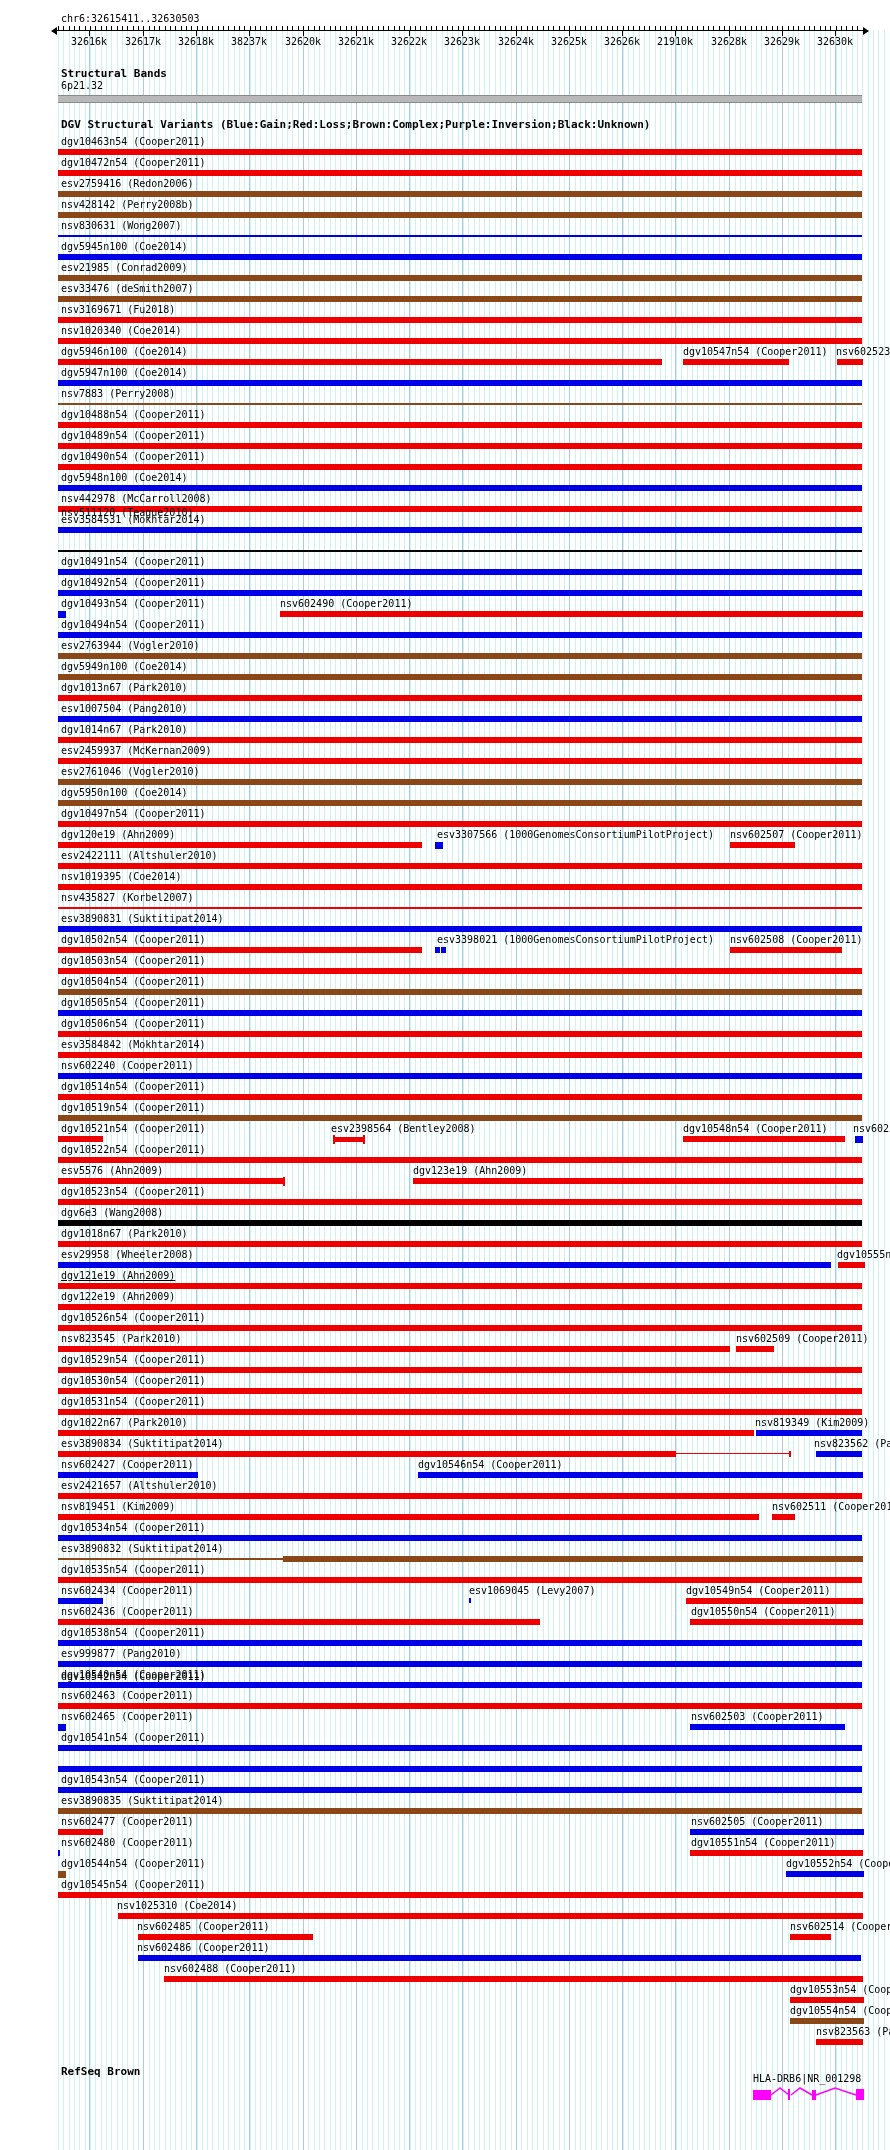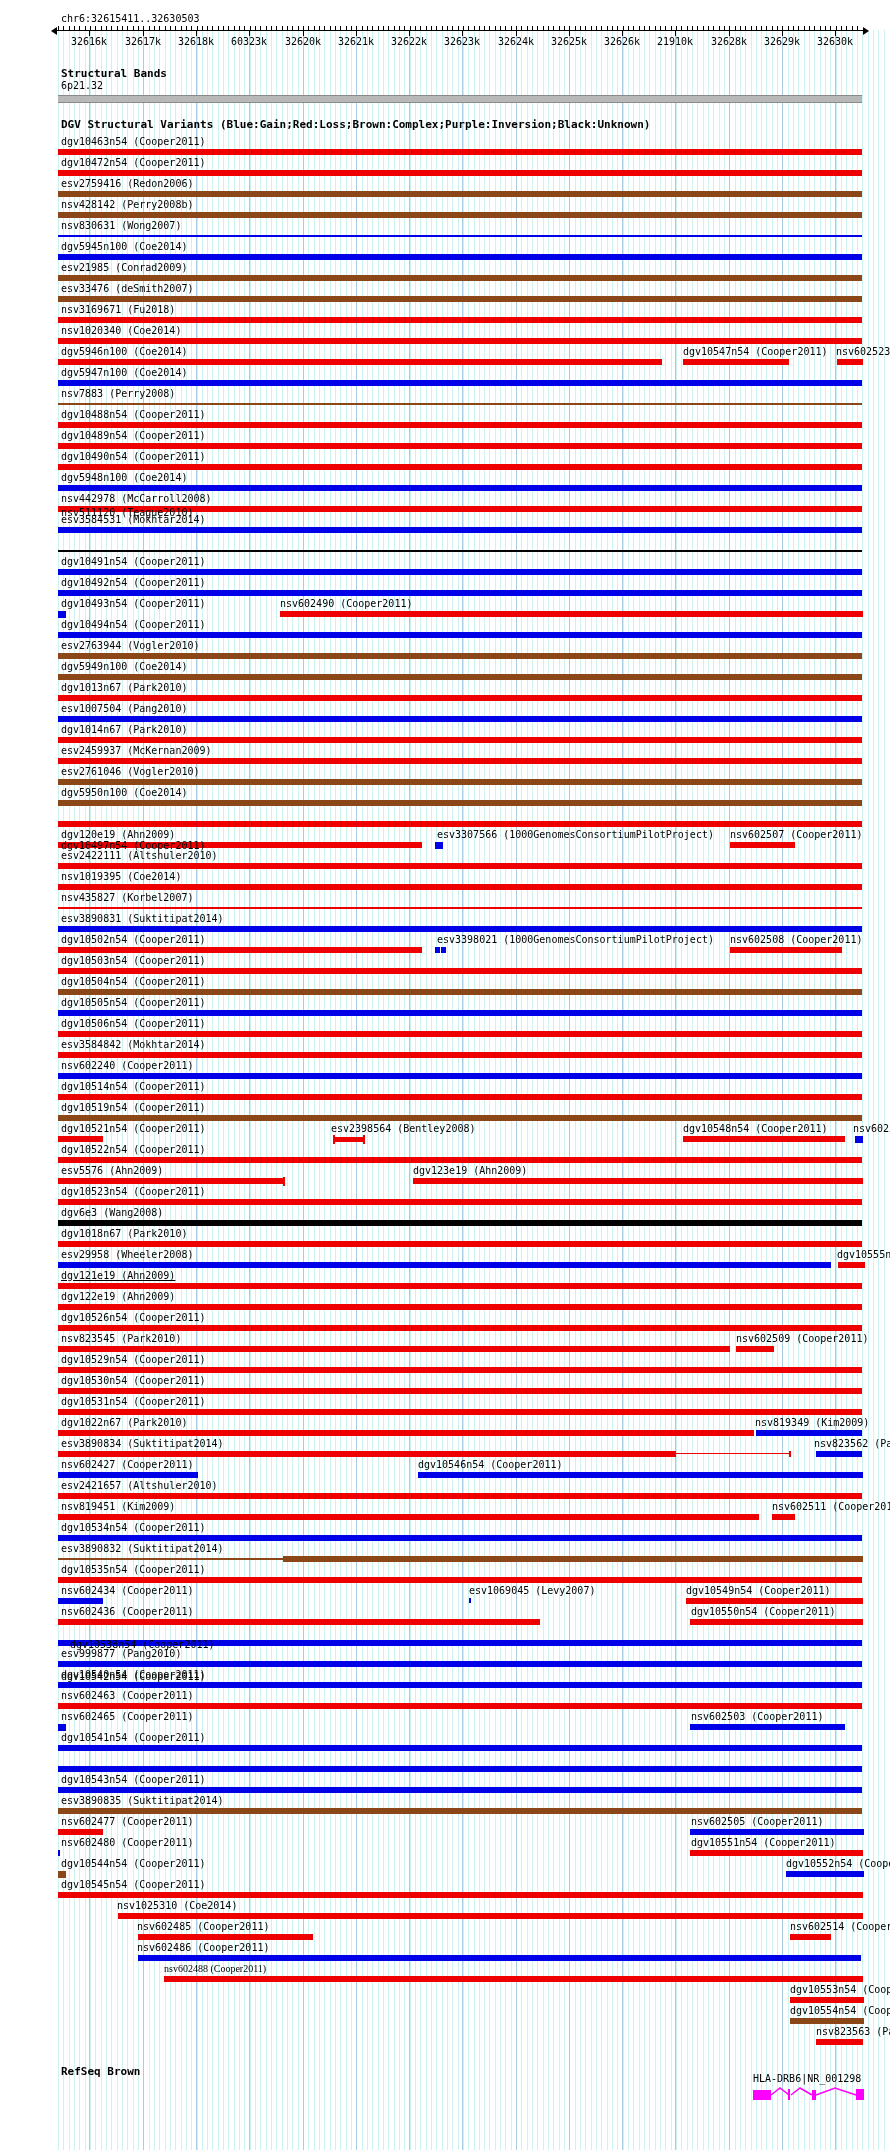--- a/index.html
+++ b/index.html
@@ -355,21 +355,21 @@
       <div class="rtick" style="left: 846.396px; top: 26px; height: 4px;"></div>
       <div class="rtick" style="left: 851.723px; top: 26px; height: 4px;"></div>
       <div class="rtick" style="left: 857.05px; top: 26px; height: 4px;"></div>
       <div class="rtick" style="left: 89px; top: 30px; height: 6px;"></div>
       <div class="rlabel" style="left: 89px; top: 37px; text-align: right;">32616k</div>
       <div class="rtick" style="left: 143px; top: 30px; height: 6px;"></div>
       <div class="rlabel" style="left: 143px; top: 37px;">32617k</div>
       <div class="rtick" style="left: 196px; top: 30px; height: 6px;"></div>
       <div class="rlabel" style="left: 196px; top: 37px;">32618k</div>
       <div class="rtick" style="left: 249px; top: 30px; height: 6px;"></div>
-      <div class="rlabel" style="left: 249px; top: 37px;">60323k</div>
+      <div class="rlabel" style="left: 249px; top: 37px;">38237k</div>
       <div class="rtick" style="left: 303px; top: 30px; height: 6px;"></div>
       <div class="rlabel" style="left: 303px; top: 37px;">32620k</div>
       <div class="rtick" style="left: 356px; top: 30px; height: 6px;"></div>
       <div class="rlabel" style="left: 356px; top: 37px;">32621k</div>
       <div class="rtick" style="left: 409px; top: 30px; height: 6px;"></div>
       <div class="rlabel" style="left: 409px; top: 37px;">32622k</div>
       <div class="rtick" style="left: 462px; top: 30px; height: 6px;"></div>
       <div class="rlabel" style="left: 462px; top: 37px;">32623k</div>
       <div class="rtick" style="left: 516px; top: 30px; height: 6px;"></div>
       <div class="rlabel" style="left: 516px; top: 37px;">32624k</div>
@@ -457,21 +457,21 @@
       <div class="vlabel" style="left: 61px; top: 704px;">esv1007504 (Pang2010)</div>
       <div class="vbar" style="left: 58px; width: 804px; height: 6px; top: 716px; background: rgb(0, 0, 232);"></div>
       <div class="vlabel" style="left: 61px; top: 725px;">dgv1014n67 (Park2010)</div>
       <div class="vbar" style="left: 58px; width: 804px; height: 6px; top: 737px; background: rgb(238, 0, 0);"></div>
       <div class="vlabel" style="left: 61px; top: 746px;">esv2459937 (McKernan2009)</div>
       <div class="vbar" style="left: 58px; width: 804px; height: 6px; top: 758px; background: rgb(238, 0, 0);"></div>
       <div class="vlabel" style="left: 61px; top: 767px;">esv2761046 (Vogler2010)</div>
       <div class="vbar" style="left: 58px; width: 804px; height: 6px; top: 779px; background: rgb(139, 71, 24);"></div>
       <div class="vlabel" style="left: 61px; top: 788px;">dgv5950n100 (Coe2014)</div>
       <div class="vbar" style="left: 58px; width: 804px; height: 6px; top: 800px; background: rgb(139, 71, 24);"></div>
-      <div class="vlabel" style="left: 61px; top: 809px; margin-top: 32px;">dgv10497n54 (Cooper2011)</div>
+      <div class="vlabel" style="left: 61px; top: 809px;">dgv10497n54 (Cooper2011)</div>
       <div class="vbar" style="left: 58px; width: 804px; height: 6px; top: 821px; background: rgb(238, 0, 0);"></div>
       <div class="vlabel" style="left: 61px; top: 830px;">dgv120e19 (Ahn2009)</div>
       <div class="vbar" style="left: 58px; width: 364px; height: 6px; top: 842px; background: rgb(238, 0, 0);"></div>
       <div class="vlabel" style="left: 437px; top: 830px;">esv3307566 (1000GenomesConsortiumPilotProject)</div>
       <div class="vbar" style="left: 435px; width: 8px; height: 7px; top: 842px; background: rgb(0, 0, 232);"></div>
       <div class="vlabel" style="left: 730px; top: 830px;">nsv602507 (Cooper2011)</div>
       <div class="vbar" style="left: 730px; width: 65px; height: 6px; top: 842px; background: rgb(238, 0, 0);"></div>
       <div class="vlabel" style="left: 61px; top: 851px;">esv2422111 (Altshuler2010)</div>
       <div class="vbar" style="left: 58px; width: 804px; height: 6px; top: 863px; background: rgb(238, 0, 0);"></div>
       <div class="vlabel" style="left: 61px; top: 872px;">nsv1019395 (Coe2014)</div>
@@ -576,21 +576,21 @@
       <div class="vlabel" style="left: 61px; top: 1586px;">nsv602434 (Cooper2011)</div>
       <div class="vbar" style="left: 58px; width: 45px; height: 6px; top: 1598px; background: rgb(0, 0, 232);"></div>
       <div class="vlabel" style="left: 469px; top: 1586px;">esv1069045 (Levy2007)</div>
       <div class="vbar" style="left: 469px; width: 2px; height: 5px; top: 1598px; background: rgb(0, 0, 232);"></div>
       <div class="vlabel" style="left: 686px; top: 1586px;">dgv10549n54 (Cooper2011)</div>
       <div class="vbar" style="left: 686px; width: 177px; height: 6px; top: 1598px; background: rgb(238, 0, 0);"></div>
       <div class="vlabel" style="left: 61px; top: 1607px;">nsv602436 (Cooper2011)</div>
       <div class="vbar" style="left: 58px; width: 482px; height: 6px; top: 1619px; background: rgb(238, 0, 0);"></div>
       <div class="vlabel" style="left: 691px; top: 1607px;">dgv10550n54 (Cooper2011)</div>
       <div class="vbar" style="left: 690px; width: 173px; height: 6px; top: 1619px; background: rgb(238, 0, 0);"></div>
-      <div class="vlabel" style="left: 70px; top: 1628px; margin-top: 12px;">dgv10538n54 (Cooper2011)</div>
+      <div class="vlabel" style="left: 61px; top: 1628px;">dgv10538n54 (Cooper2011)</div>
       <div class="vbar" style="left: 58px; width: 804px; height: 6px; top: 1640px; background: rgb(0, 0, 232);"></div>
       <div class="vlabel" style="left: 61px; top: 1649px;">esv999877 (Pang2010)</div>
       <div class="vbar" style="left: 58px; width: 804px; height: 6px; top: 1661px; background: rgb(0, 0, 232);"></div>
       <div class="vlabel" style="left: 61px; top: 1670px;">dgv10540n54 (Cooper2011)</div>
       <div class="vbar" style="left: 58px; width: 804px; height: 6px; top: 1682px; background: rgb(0, 0, 232);"></div>
       <div class="vlabel" style="left: 61px; top: 1691px;">nsv602463 (Cooper2011)</div>
       <div class="vbar" style="left: 58px; width: 804px; height: 6px; top: 1703px; background: rgb(238, 0, 0);"></div>
       <div class="vlabel" style="left: 61px; top: 1712px;">nsv602465 (Cooper2011)</div>
       <div class="vbar" style="left: 58px; width: 8px; height: 7px; top: 1724px; background: rgb(0, 0, 232);"></div>
       <div class="vlabel" style="left: 691px; top: 1712px;">nsv602503 (Cooper2011)</div>
@@ -618,21 +618,21 @@
       <div class="vlabel" style="left: 61px; top: 1880px;">dgv10545n54 (Cooper2011)</div>
       <div class="vbar" style="left: 58px; width: 805px; height: 6px; top: 1892px; background: rgb(238, 0, 0);"></div>
       <div class="vlabel" style="left: 117px; top: 1901px;">nsv1025310 (Coe2014)</div>
       <div class="vbar" style="left: 118px; width: 745px; height: 6px; top: 1913px; background: rgb(238, 0, 0);"></div>
       <div class="vlabel" style="left: 137px; top: 1922px;">nsv602485 (Cooper2011)</div>
       <div class="vbar" style="left: 138px; width: 175px; height: 6px; top: 1934px; background: rgb(238, 0, 0);"></div>
       <div class="vlabel" style="left: 790px; top: 1922px;">nsv602514 (Cooper</div>
       <div class="vbar" style="left: 790px; width: 41px; height: 6px; top: 1934px; background: rgb(238, 0, 0);"></div>
       <div class="vlabel" style="left: 137px; top: 1943px;">nsv602486 (Cooper2011)</div>
       <div class="vbar" style="left: 138px; width: 723px; height: 6px; top: 1955px; background: rgb(0, 0, 232);"></div>
-      <div class="vlabel" style="left: 164px; top: 1964px; font-family: Liberation Serif, serif;">nsv602488 (Cooper2011)</div>
+      <div class="vlabel" style="left: 164px; top: 1964px;">nsv602488 (Cooper2011)</div>
       <div class="vbar" style="left: 164px; width: 699px; height: 6px; top: 1976px; background: rgb(238, 0, 0);"></div>
       <div class="vlabel" style="left: 790px; top: 1985px;">dgv10553n54 (Coop</div>
       <div class="vbar" style="left: 790px; width: 74px; height: 6px; top: 1997px; background: rgb(238, 0, 0);"></div>
       <div class="vlabel" style="left: 790px; top: 2006px;">dgv10554n54 (Coop</div>
       <div class="vbar" style="left: 790px; width: 74px; height: 6px; top: 2018px; background: rgb(139, 71, 24);"></div>
       <div class="vlabel" style="left: 816px; top: 2027px;">nsv823563 (Pa</div>
       <div class="vbar" style="left: 816px; width: 47px; height: 6px; top: 2039px; background: rgb(238, 0, 0);"></div>
     </div>
 
   <div class="hdr" style="left:61px;top:2066px;">RefSeq Brown</div>

